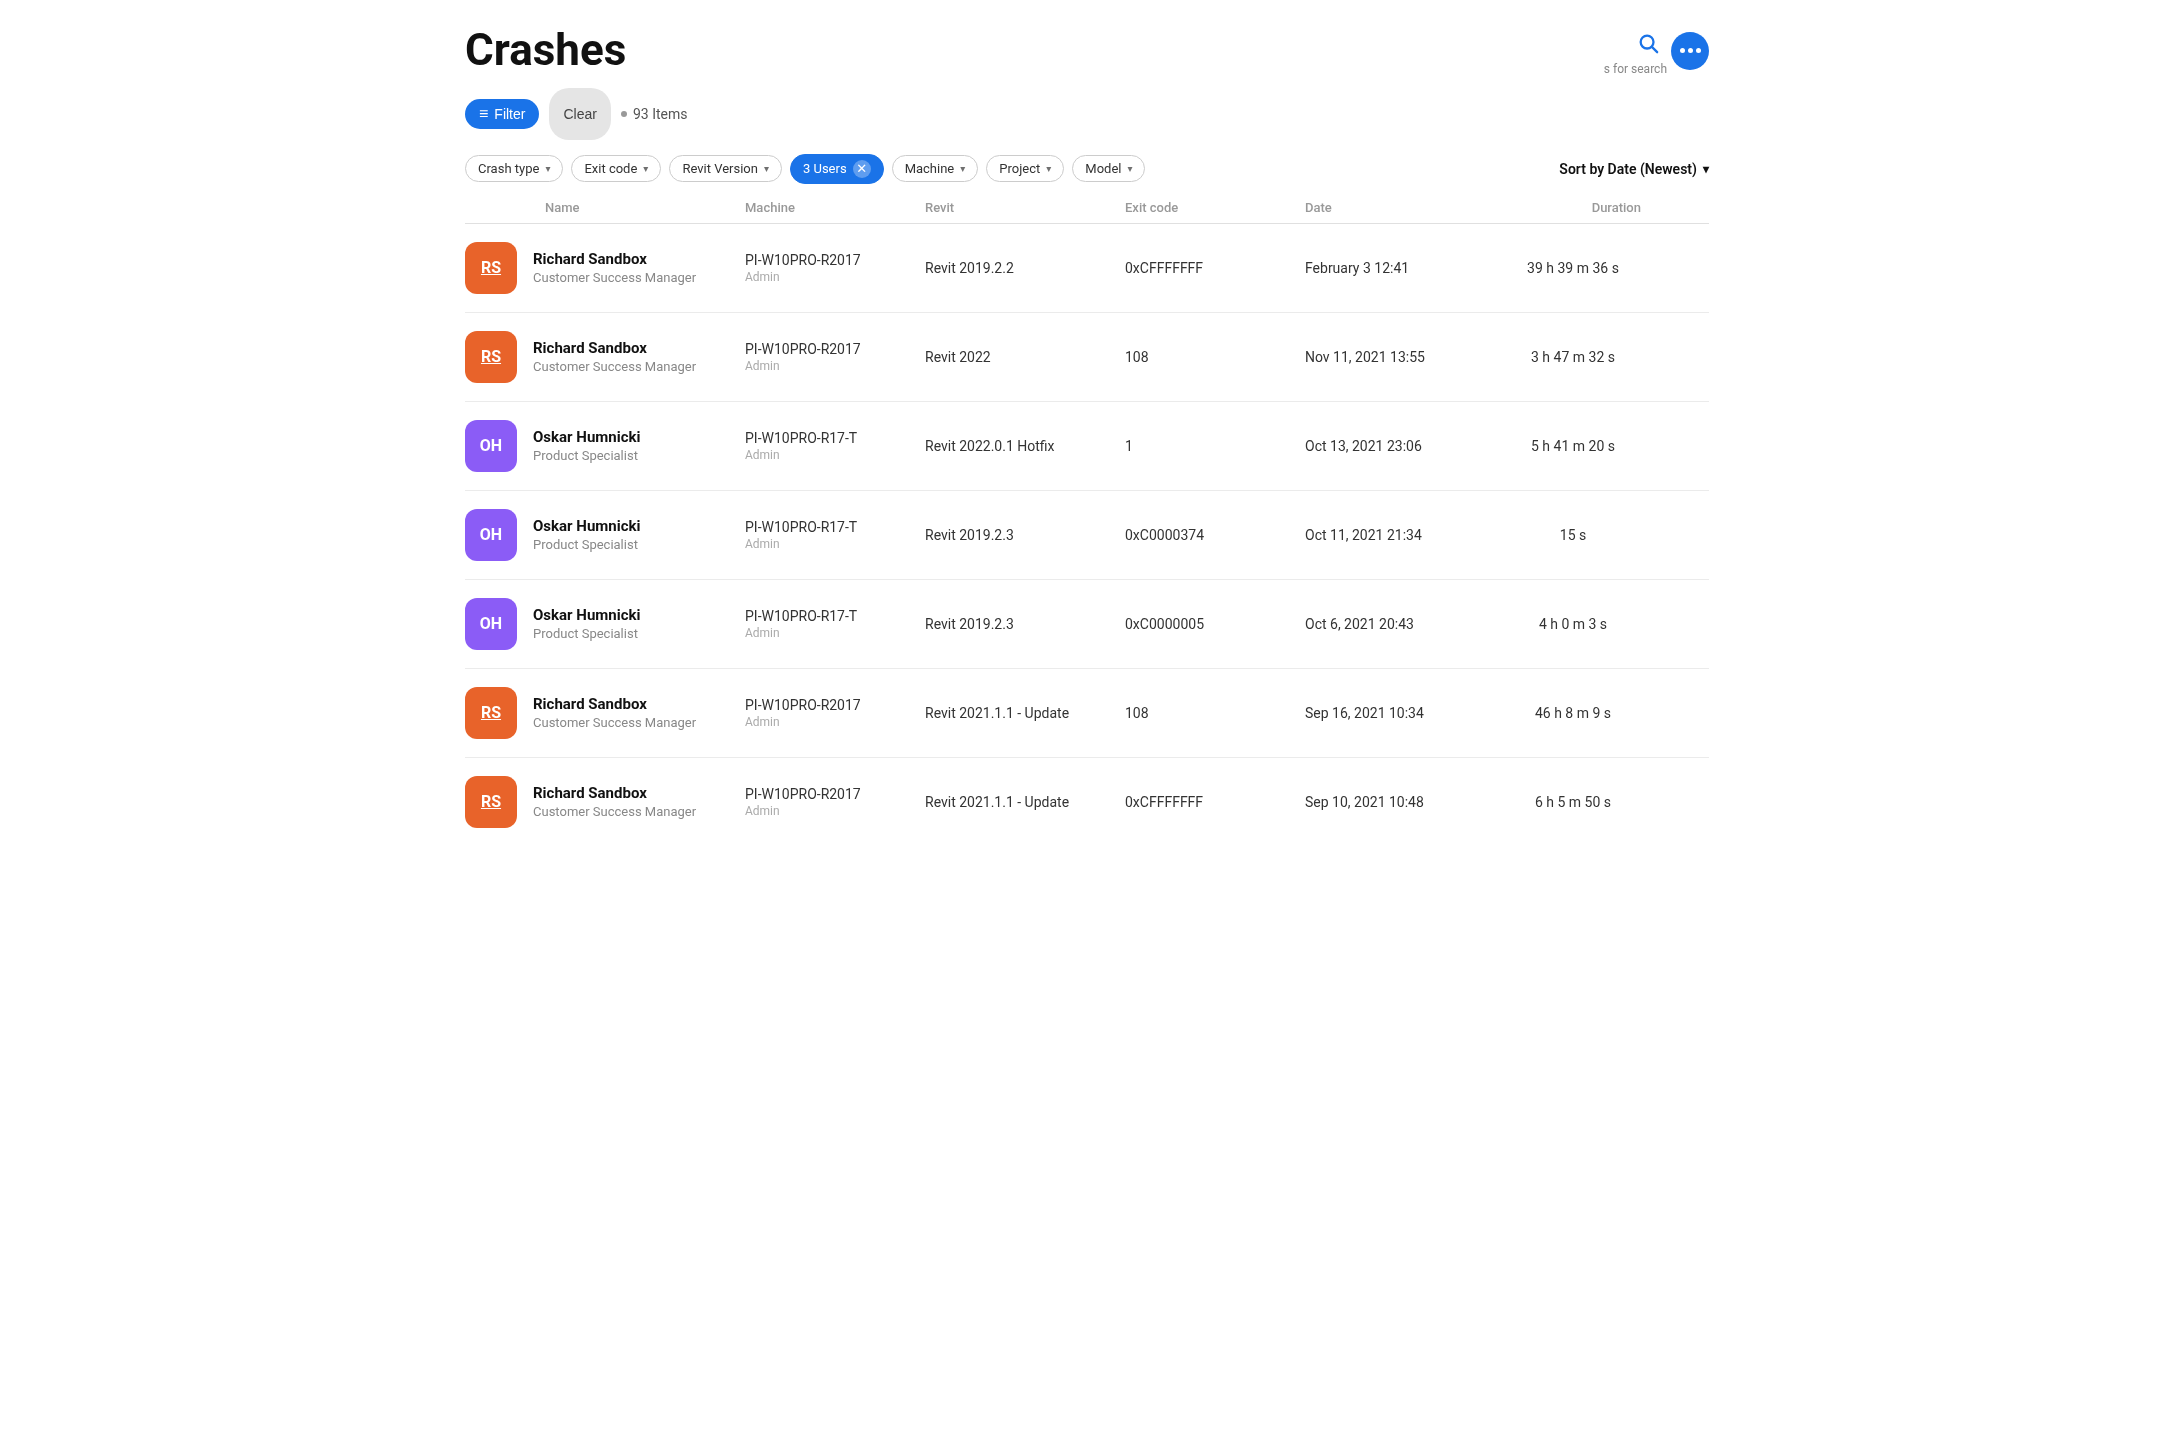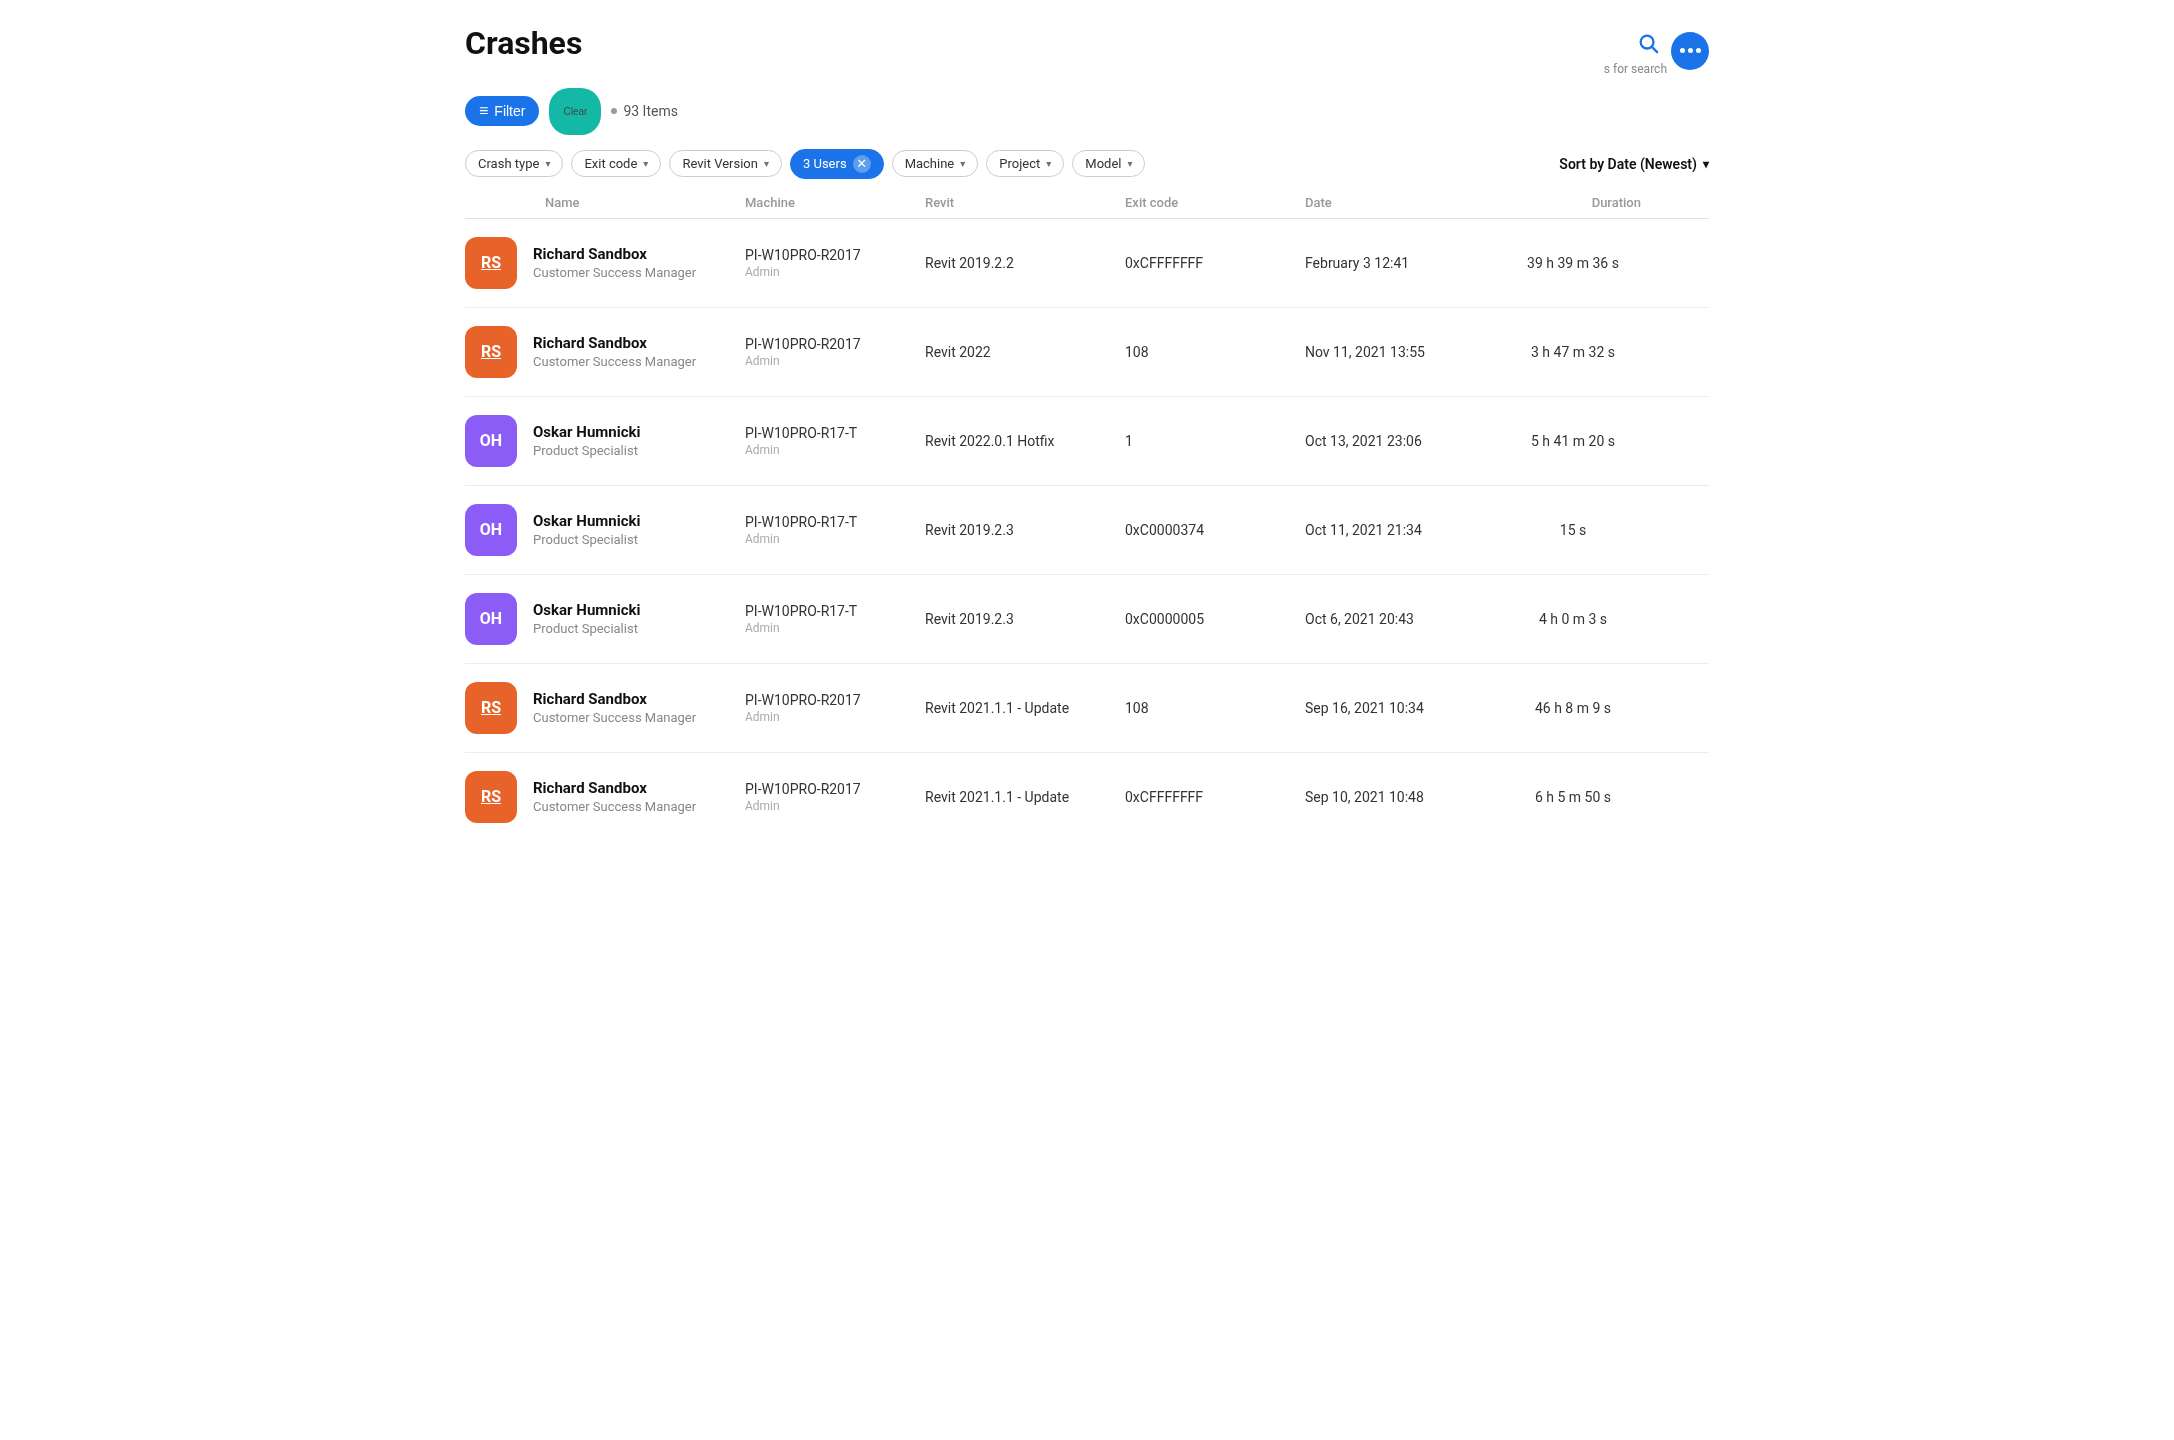--- a/index.html
+++ b/index.html
@@ -14,21 +14,21 @@
       margin: 0 auto;
       padding: 24px 28px;
     }
     .header-row {
       display: flex;
       align-items: flex-start;
       justify-content: space-between;
       margin-bottom: 10px;
     }
     .page-title {
-      font-size: 32px;
+      font-size: 44px;
       font-weight: 700;
       color: #111;
     }
     .header-actions {
       display: flex;
       align-items: center;
       gap: 4px;
     }
     .search-hint {
       font-size: 12px;
@@ -78,26 +78,26 @@
       border: none;
       border-radius: 20px;
       padding: 6px 14px;
       font-size: 14px;
       cursor: pointer;
       display: flex;
       align-items: center;
       gap: 6px;
     }
     .clear-btn {
-      background: #14b8a6;
+      background: #e5e5e5;
       color: #444;
       border: none;
       border-radius: 20px;
       padding: 18px 14px;
-      font-size: 10px;
+      font-size: 14px;
       cursor: pointer;
     }
     .item-count {
       color: #555;
       font-size: 14px;
       display: flex;
       align-items: center;
       gap: 6px;
     }
     .dot {

